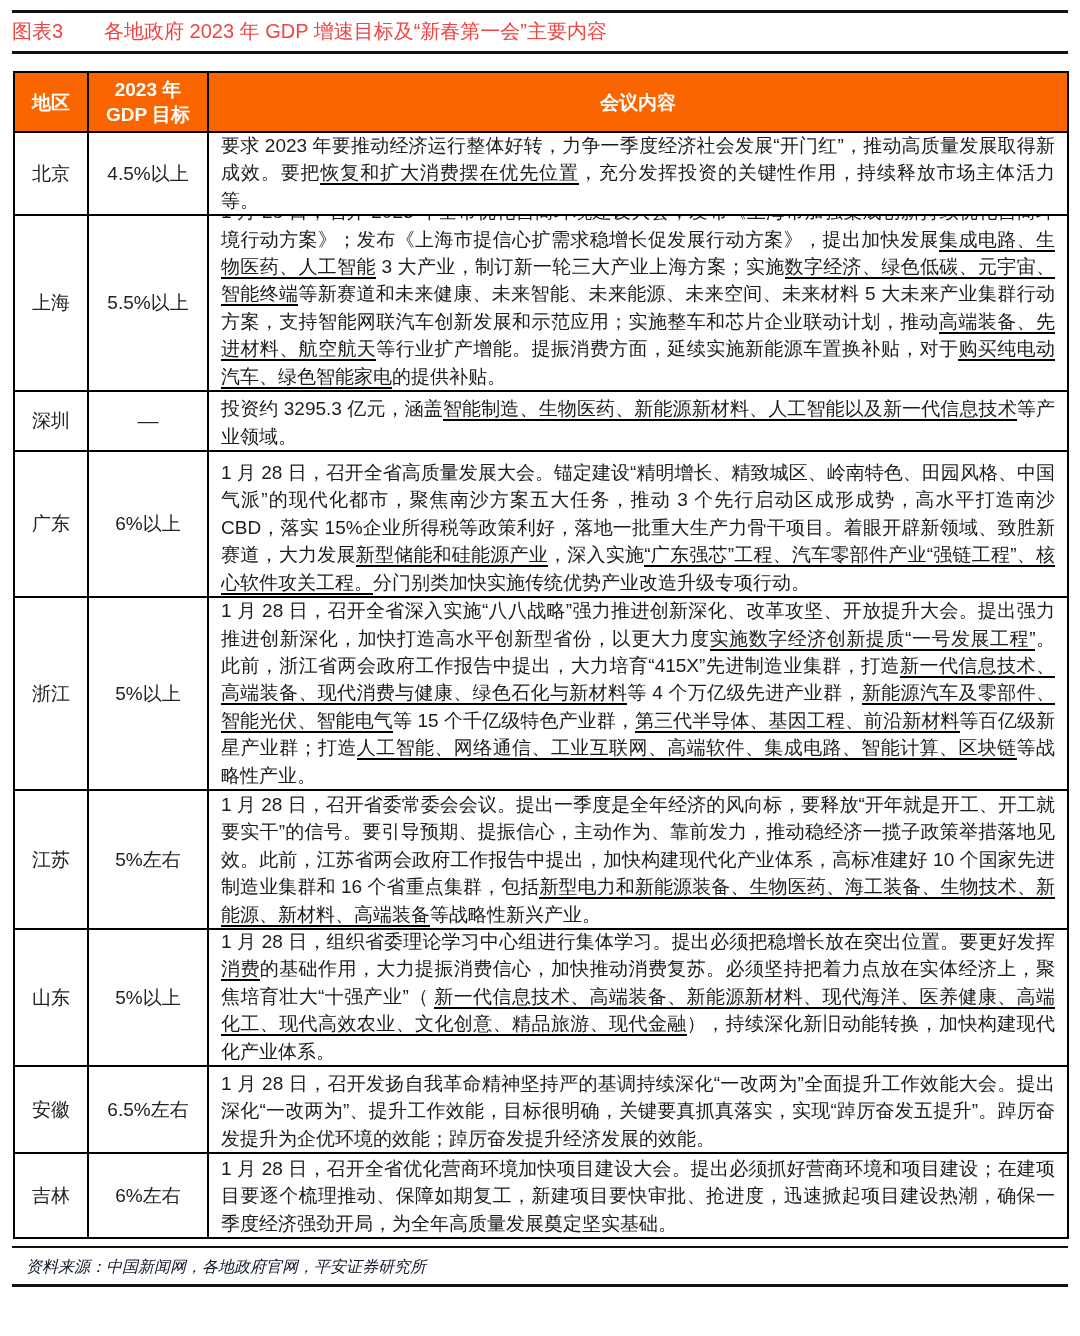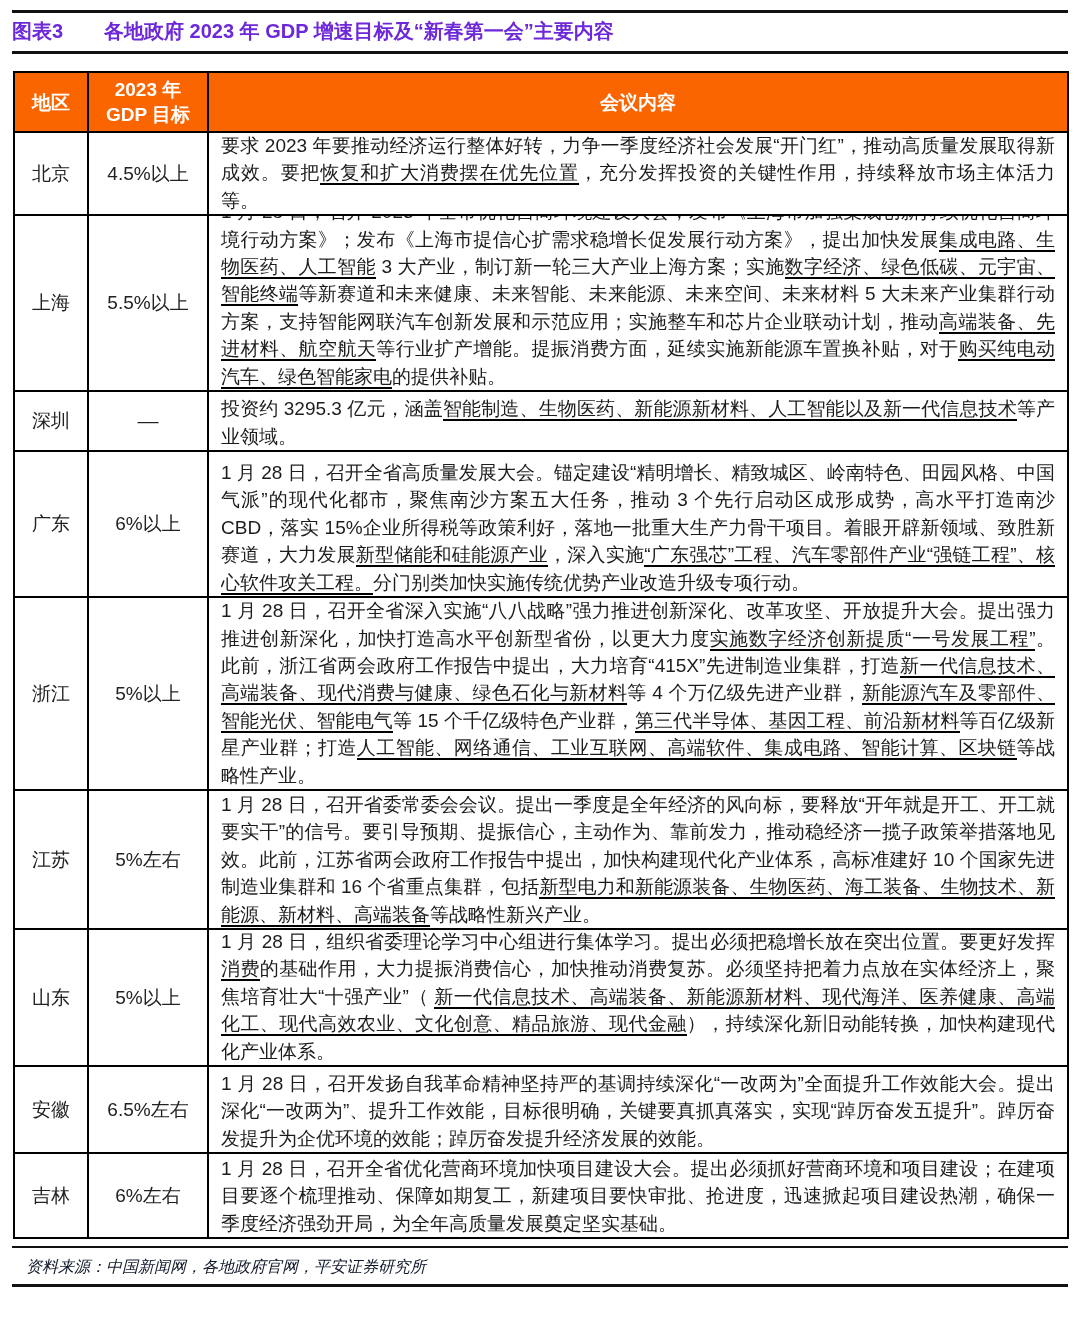--- a/index.html
+++ b/index.html
@@ -14,23 +14,23 @@
   .rule { background: #111; }
   .rule-top { height: 3px; margin-top: 10px; }
   .rule-mid { height: 3px; }
   .rule-thin { height: 2px; margin-top: 7px; }
   .rule-bottom { height: 3px; margin-top: 2px; }
 
   .title-bar {
     display: flex;
     align-items: center;
     padding: 5px 0 6px 0;
-    font-weight: bold;
+    font-weight: normal;
     font-size: 20px;
-    color: #6d28d9;
+    color: #ef4444;
   }
   .title-label { width: 92px; flex: 0 0 92px; }
   .title-text { flex: 1; }
 
   table.gdp-table {
     border-collapse: collapse;
     table-layout: fixed;
     width: 1054px;
     margin: 17px 0 0 1px;
     border: 2px solid #f97316;

